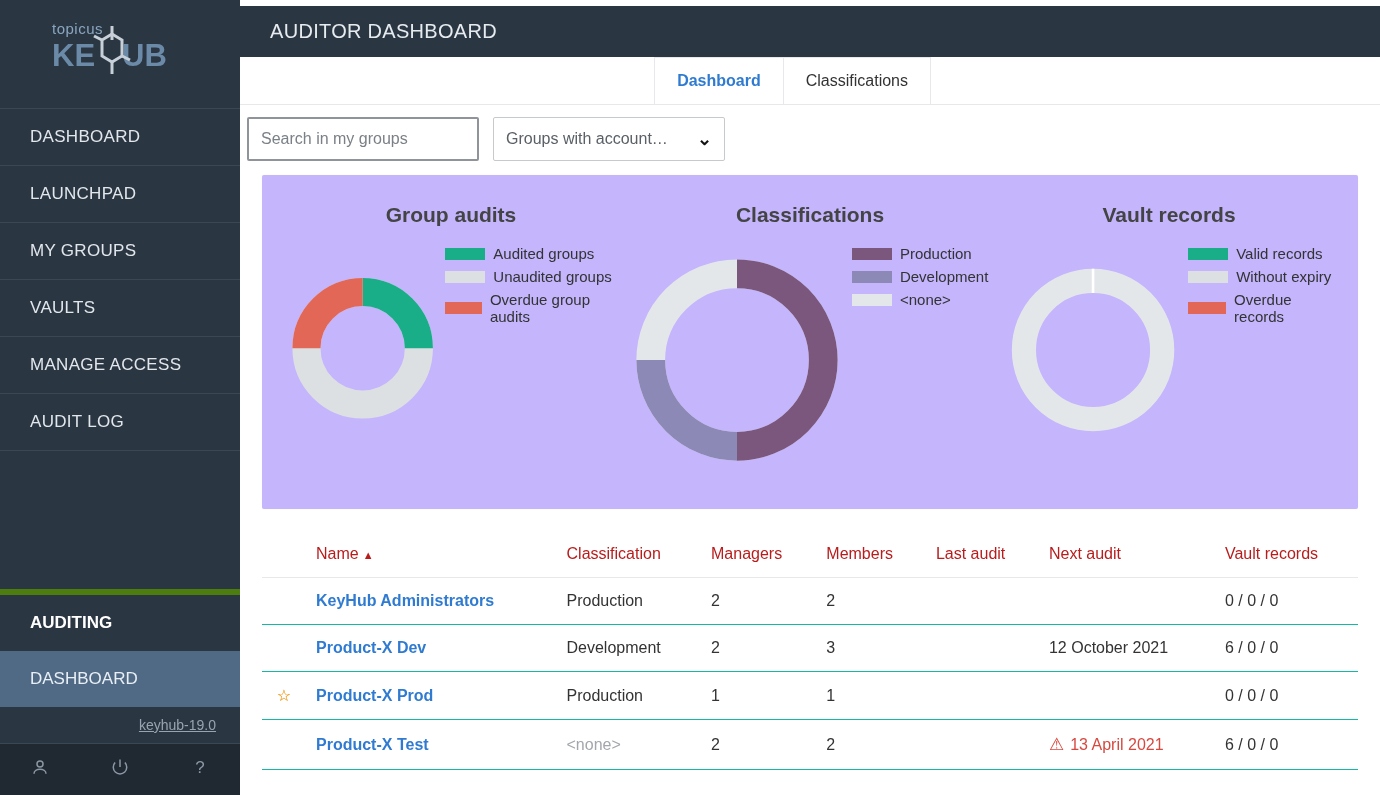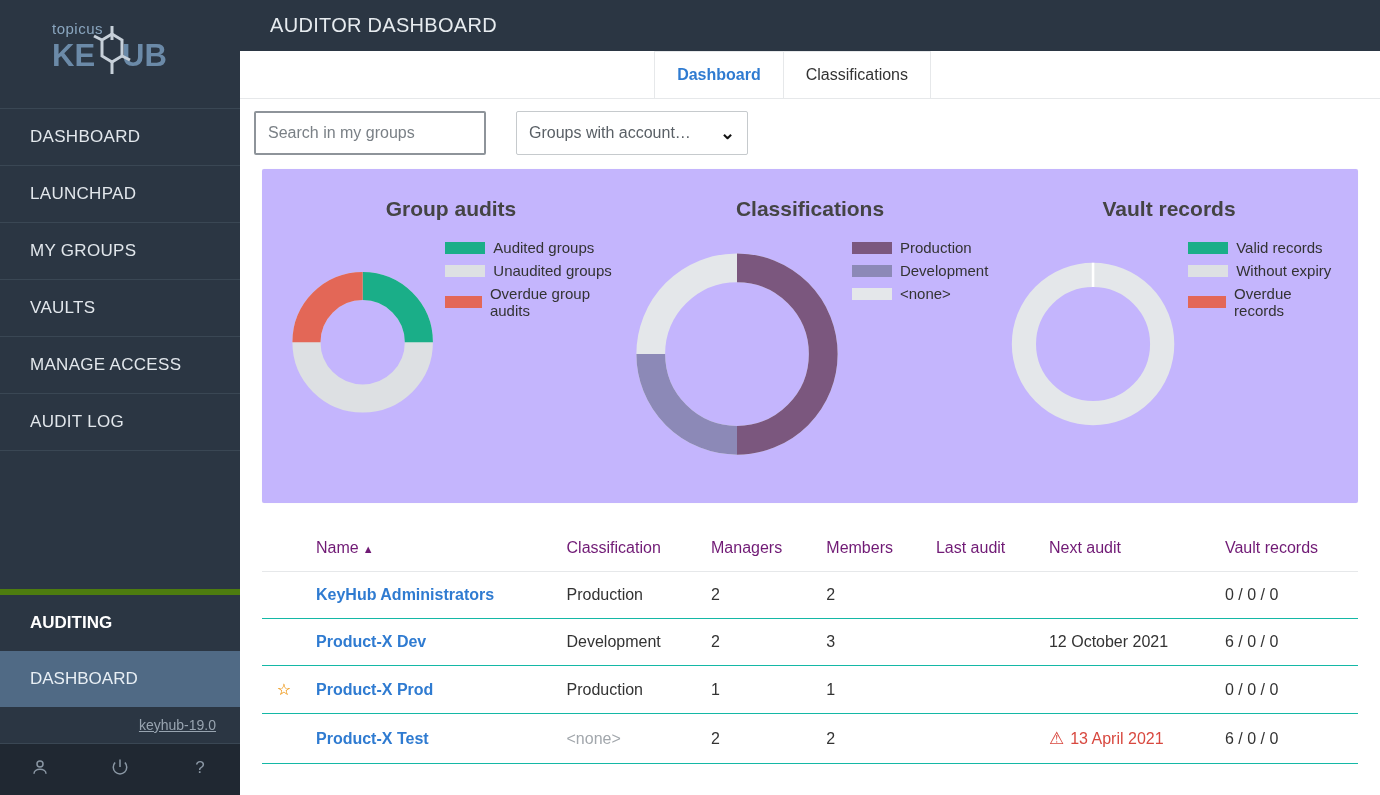--- a/index.html
+++ b/index.html
@@ -79,20 +79,21 @@
 }
 
 
 .main {
   flex: 1;
   display: flex;
   flex-direction: column;
   background: #fff;
   overflow-y: auto;
   position: relative;
+  margin-top: 6px;
 }
 .page-title-bar {
   background: #2b3643;
   color: #e6ebef;
   padding: 14px 30px;
   font-size: 20px;
   font-weight: 400;
   letter-spacing: 0.3px;
 }
 .tabs {
@@ -110,22 +111,22 @@
   border-bottom: none;
   background: #fff;
   cursor: pointer;
   color: #333;
   margin-right: -1px;
 }
 .tab.active { color: #2f7bd1; font-weight: 600; }
 
 .controls {
   display: flex;
-  gap: 30px;
-  padding: 12px 22px 14px 14px;
+  gap: 14px;
+  padding: 12px 22px 14px 7px;
 }
 .search-input {
   height: 44px;
   width: 232px;
   border: 2px solid #8e949a;
   border-radius: 2px;
   padding: 0 12px;
   font-size: 16px;
   color: #555;
 }
@@ -185,21 +186,21 @@
 .table-panel {
   margin: 0 22px 22px 22px;
 }
 table.groups {
   width: 100%;
   border-collapse: collapse;
 }
 table.groups thead th {
   text-align: left;
   font-weight: 400;
-  color: #701a75;
+  color: #b91c1c;
   padding: 14px 10px;
   font-size: 16px;
   border-bottom: 1px solid #e6e8ea;
 }
 table.groups thead th.sortable { cursor: pointer; }
 .sort-ind { font-size: 11px; margin-left: 4px; vertical-align: middle; }
 table.groups tbody td {
   padding: 14px 10px;
   font-size: 16px;
   border-bottom: 1px solid #14b8a6;

